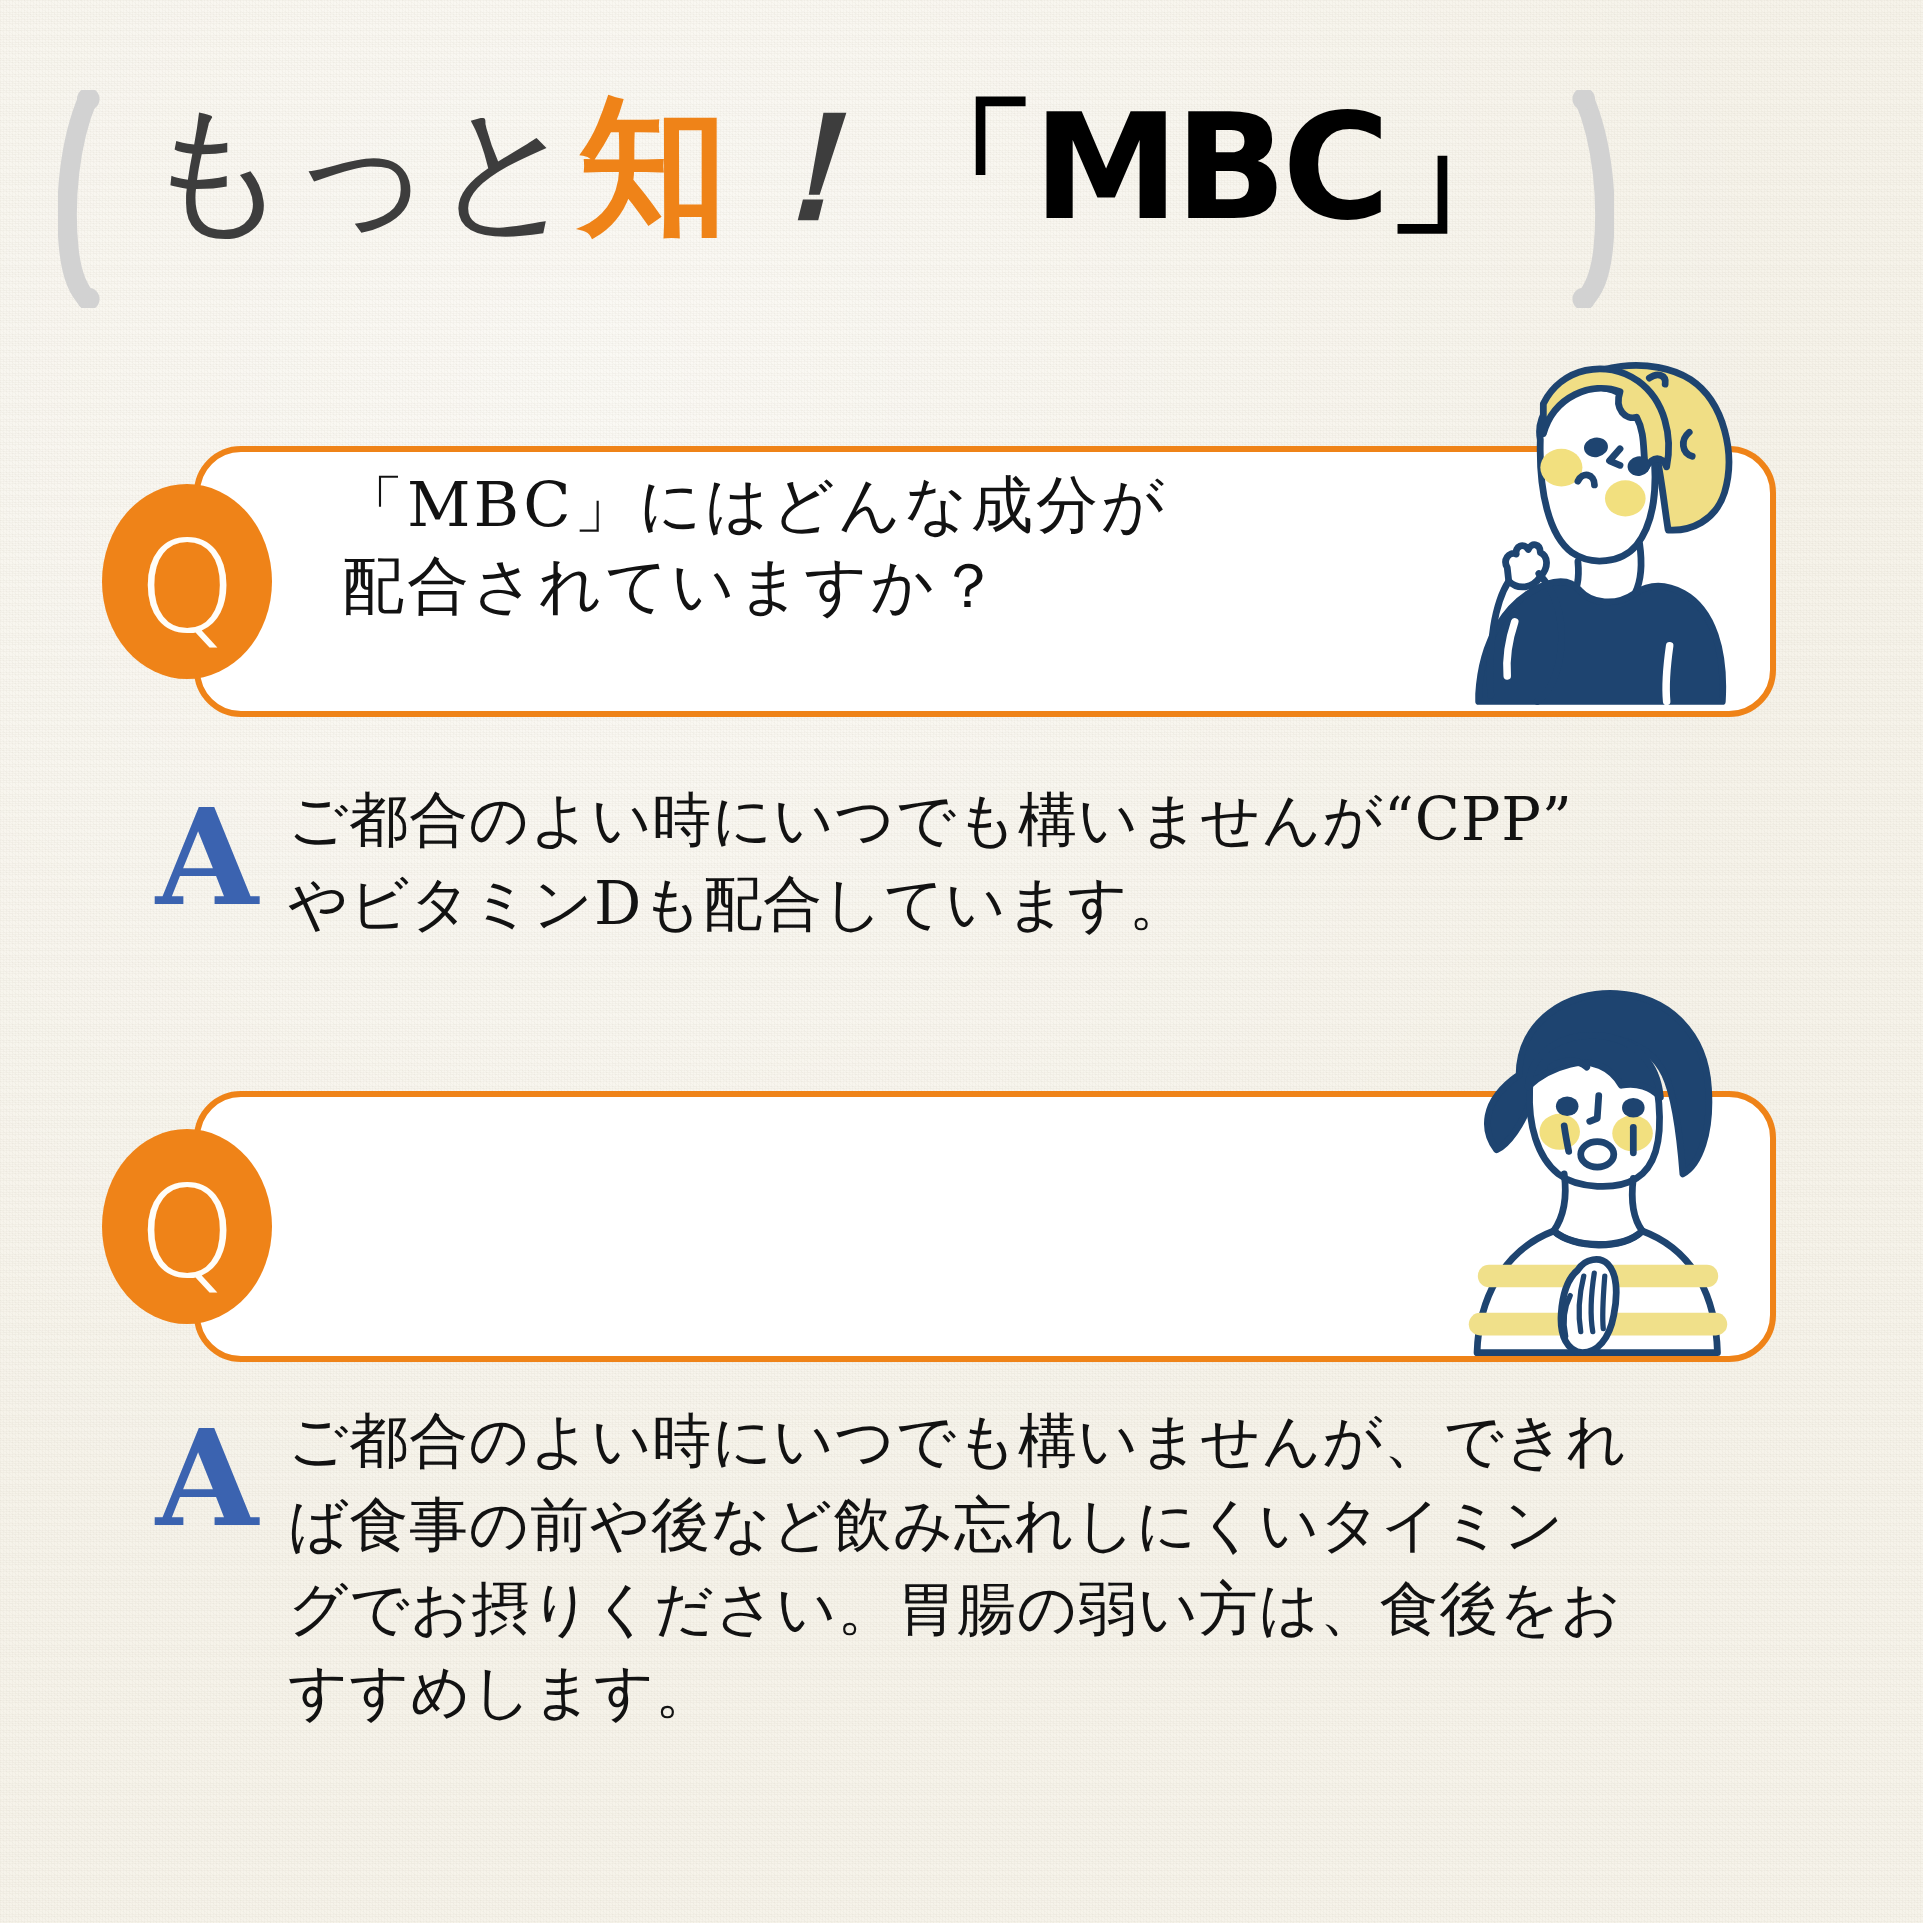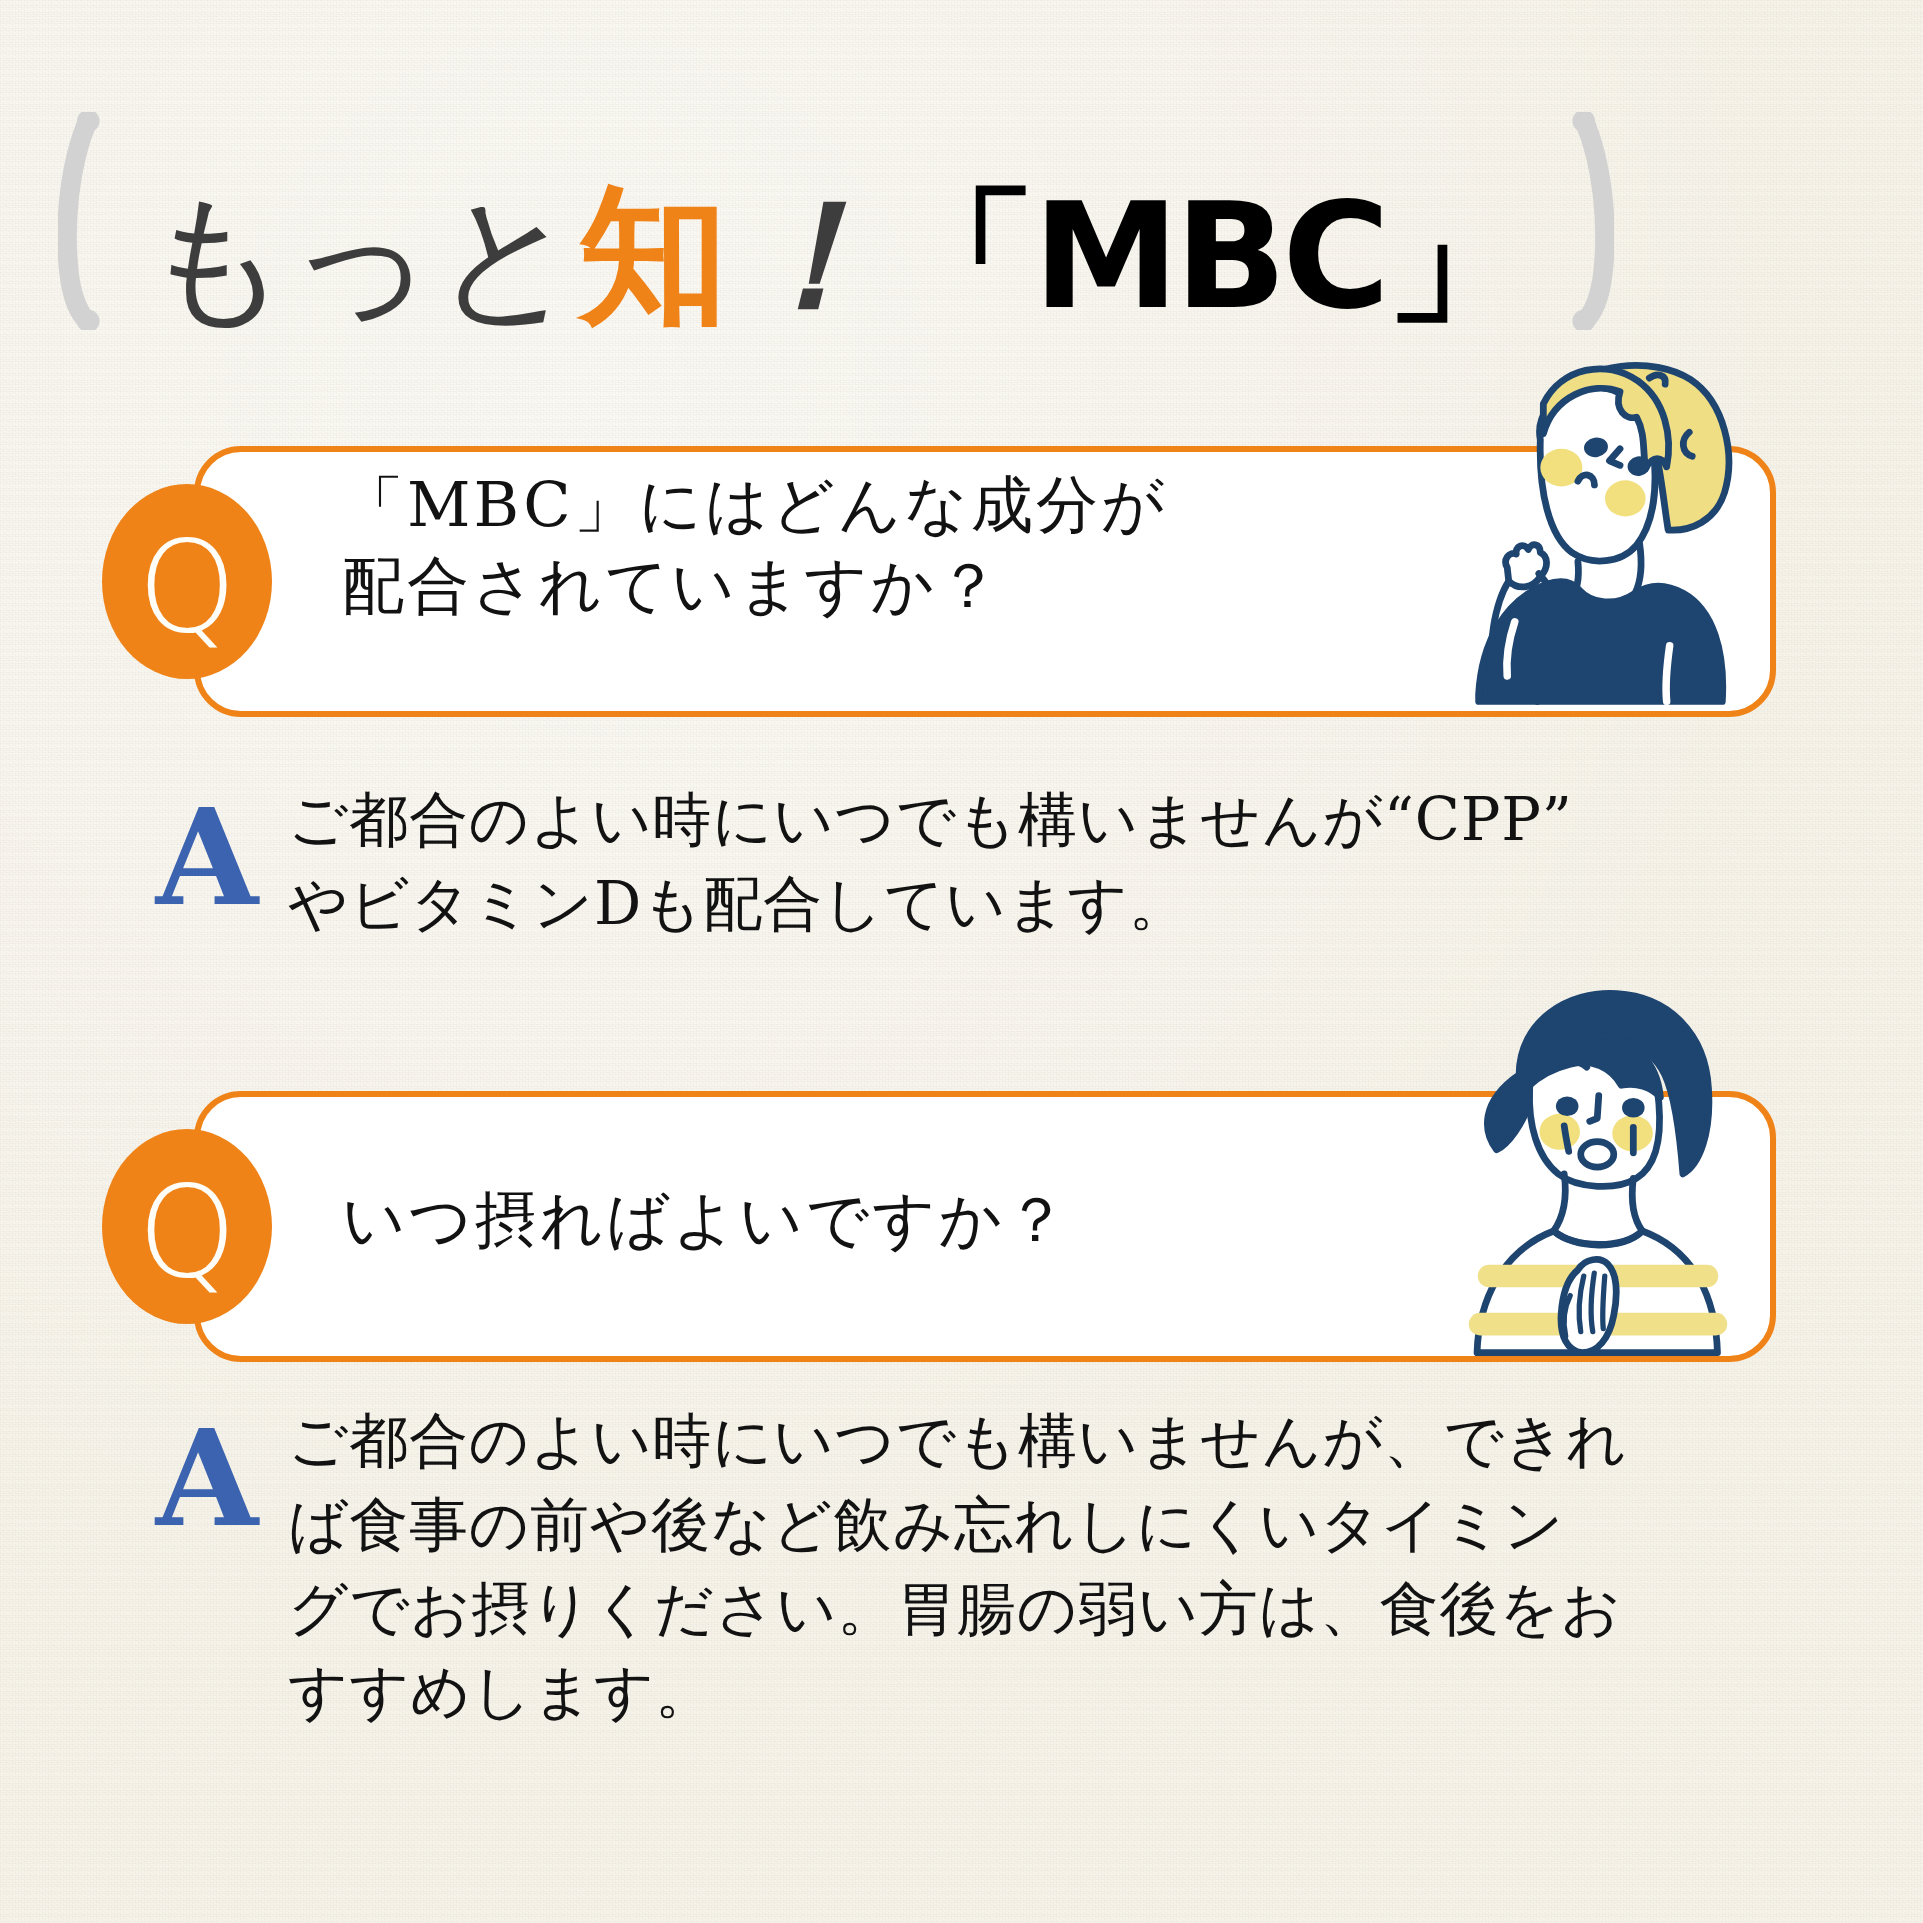--- a/index.html
+++ b/index.html
@@ -17,21 +17,21 @@
       repeating-linear-gradient(0deg, rgba(170,160,140,.055) 0 0.8px, transparent 0.8px 2.3px),
       repeating-linear-gradient(90deg, rgba(170,160,140,.05) 0 0.8px, transparent 0.8px 3px),
       repeating-linear-gradient(37deg, rgba(150,140,120,.035) 0 0.8px, transparent 0.8px 3.8px),
       radial-gradient(circle at 30% 20%, rgba(255,255,255,.5), transparent 60%);
   }
   #page { position:relative; z-index:1; width:1924px; height:1924px; }
 
   
   .header{
     position:absolute; left:0; top:90px; width:1672px; height:240px;
-    display:flex; align-items:flex-end; justify-content:center; gap:16px;
+    display:flex; align-items:flex-start; justify-content:center; gap:16px;
   }
   .brace{ width:44px; height:218px; flex:0 0 auto; position:relative; }
   .brace svg{ display:block; width:100%; height:100%; }
   .title-text{
     display:flex; align-items:baseline; white-space:nowrap;
     font-family:"DejaVu Serif", serif;
     font-size:143px; line-height:1; letter-spacing:-1.5px;
     margin:0 25.6px;
   }
   .t-dark{ color:#3d3d3d; font-family:"DejaVu Serif",serif; }
@@ -187,21 +187,20 @@
   <div class="arow" id="arow-1">
     <div class="abadge">A</div>
     <div class="atext">ご都合のよい時にいつでも構いませんが“CPP”
 やビタミンDも配合しています。</div>
   </div>
 
   <div class="qbox" id="qbox-2"></div>
   <div class="qbadge" id="qbadge-2">
     <span class="glyph">Q</span>
   </div>
-  <div class="qtext" id="qtext-2">いつ摂ればよいですか？</div>
 
   <div class="illus" id="illus-2">
     <svg viewBox="0 0 390 515" xmlns="http://www.w3.org/2000/svg">
       <g fill="none" stroke="#1e4470" stroke-width="9" stroke-linecap="round" stroke-linejoin="round">
 
         <path d="M92 130 C 92 58, 158 18, 222 22 C 292 26, 340 76, 344 148 C 348 208, 332 250, 310 262 C 306 210, 300 160, 286 130 C 262 80, 196 70, 150 92 C 122 106, 108 136, 106 168 C 96 196, 78 222, 62 230 C 44 206, 40 166, 92 130 Z" fill="#1e4470" stroke="#1e4470"></path>
 
         <path d="M106 150 C 106 102, 146 78, 190 80 C 236 82, 274 112, 278 168 C 282 216, 274 252, 248 268 C 222 284, 170 282, 144 262 C 116 240, 104 196, 106 150 Z" fill="#ffffff" stroke="#1e4470"></path>
 
         <path d="M104 146 C 108 98, 152 74, 198 78 C 246 82, 276 114, 280 160 C 268 146, 248 140, 228 144 C 214 120, 188 108, 160 116 C 136 122, 118 132, 104 146 Z" fill="#1e4470" stroke="#1e4470"></path>

